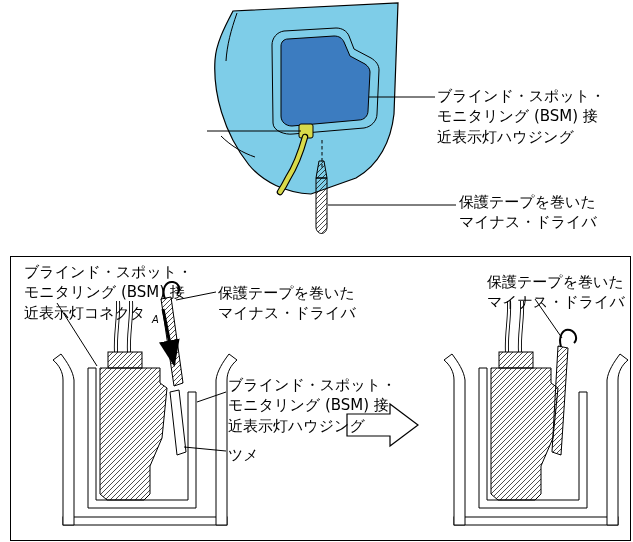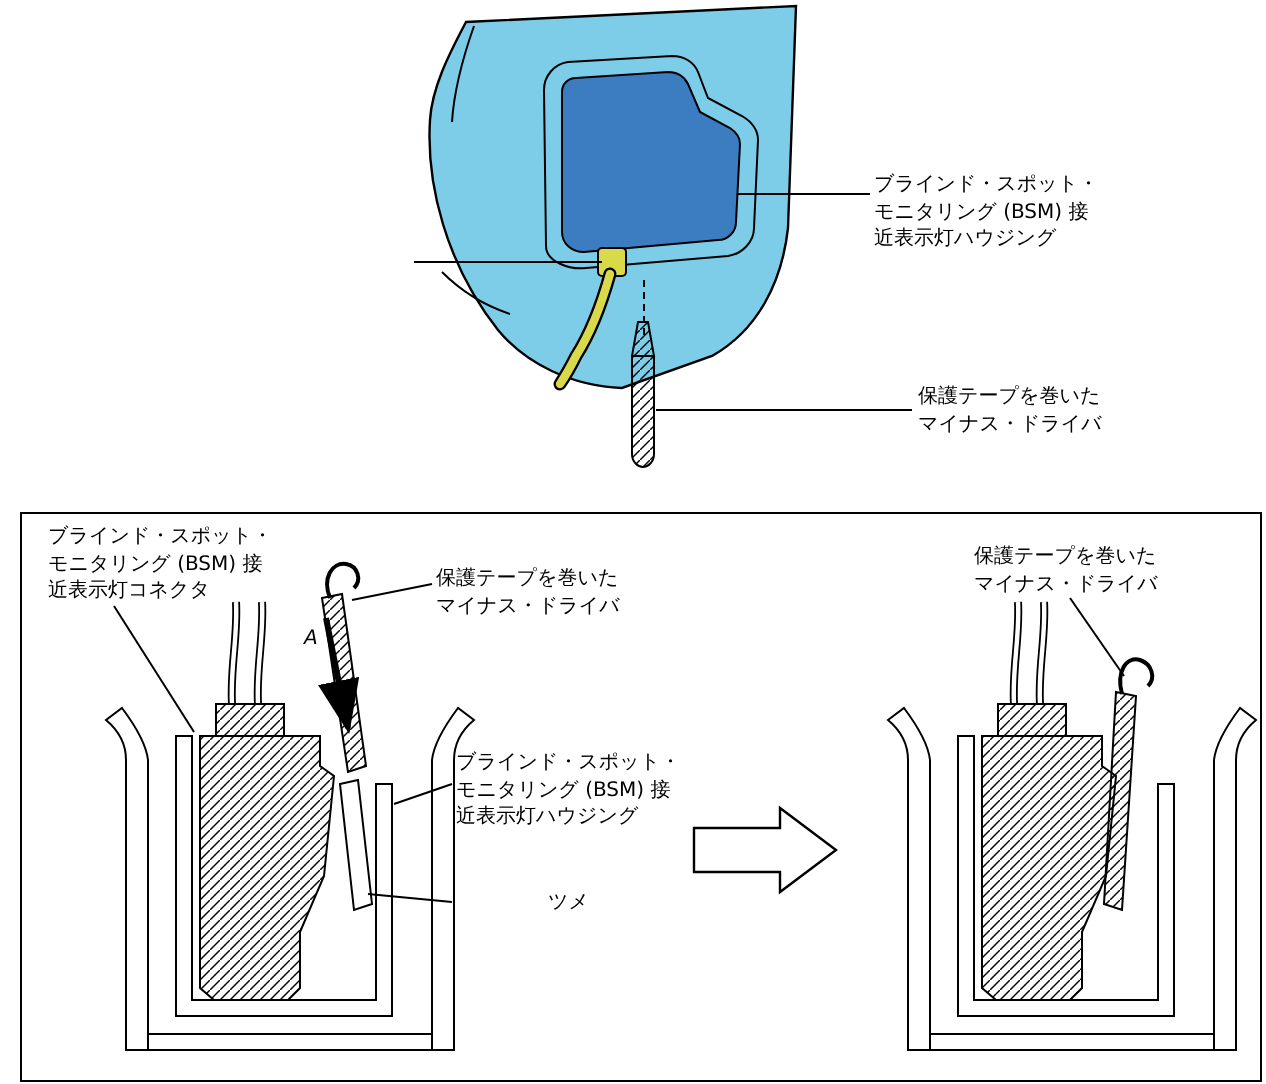--- a/index.html
+++ b/index.html
@@ -8,21 +8,21 @@
   .canvas {
     position: relative;
     width: 633px;
     height: 542px;
     background: #ffffff;
     overflow: hidden;
   }
   .art { position: absolute; left: 0; top: 0; }
   .label {
     position: absolute;
-    font-size: 10px;
+    font-size: 15px;
     line-height: 1.35;
     color: #000;
     white-space: pre-line;
   }
   .label-a {
     position: absolute;
     font-size: 10px;
     font-style: italic;
     color: #000;
   }
@@ -115,20 +115,20 @@
 モニタリング (BSM) 接
 近表示灯コネクタ</div>
 
   <div class="label" style="left:218px; top:283px;">保護テープを巻いた
 マイナス・ドライバ</div>
 
   <div class="label" style="left:228px; top:375px;">ブラインド・スポット・
 モニタリング (BSM) 接
 近表示灯ハウジング</div>
 
-  <div class="label" style="left:228px; top:445px;padding-left:46px;">ツメ</div>
+  <div class="label" style="left:228px; top:445px;">ツメ</div>
 
   <div class="label-a" style="left:152px; top:314px;">A</div>
 
   <div class="label" style="left:487px; top:272px;">保護テープを巻いた
 マイナス・ドライバ</div>
 
 </div>
 
 </body></html>

